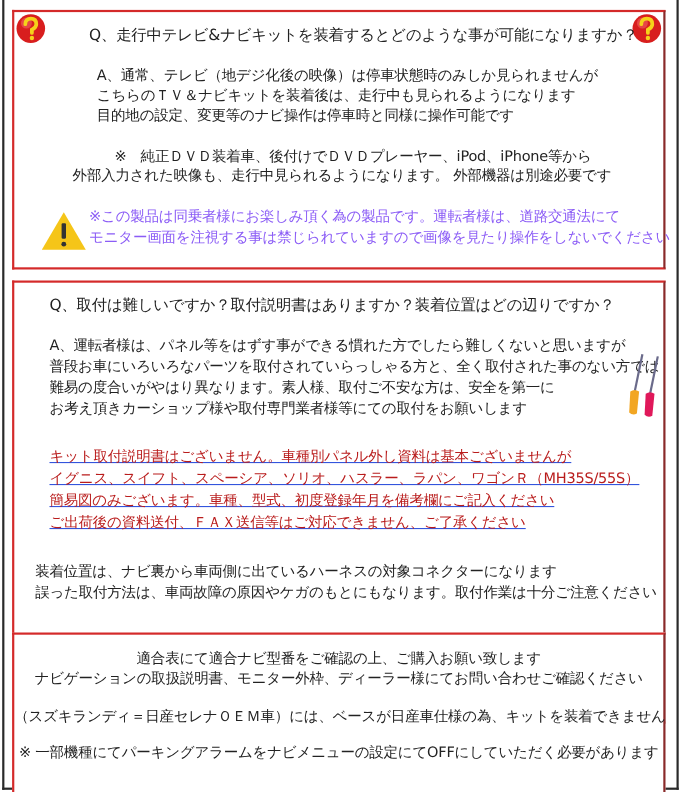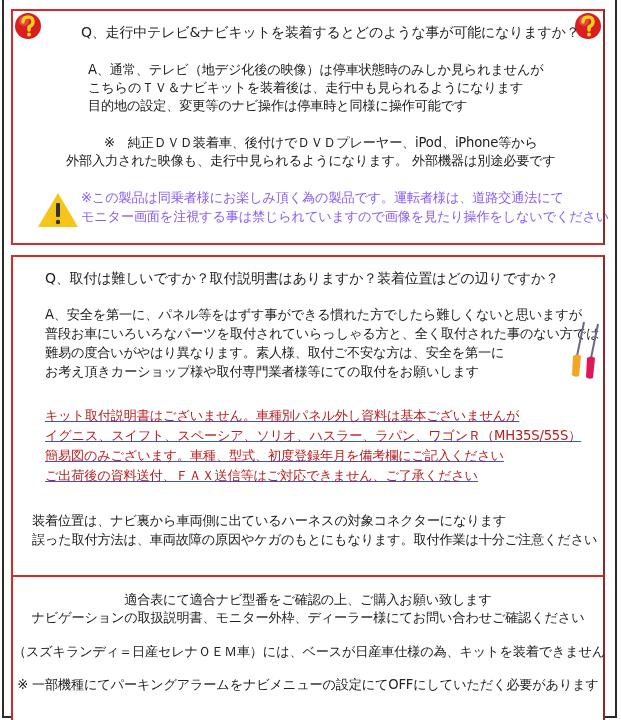--- a/index.html
+++ b/index.html
@@ -62,21 +62,21 @@
     <rect x="19" y="11" width="4" height="14" rx="1" fill="#333"></rect>
     <circle cx="21" cy="30" r="2.2" fill="#333"></circle>
   </svg>
   <div class="line red" style="left:68px;top:178px;">※この製品は同乗者様にお楽しみ頂く為の製品です。運転者様は、道路交通法にて</div>
   <div class="line red" style="left:68px;top:197px;">モニター画面を注視する事は禁じられていますので画像を見たり操作をしないでください</div>
 </div>
 
 <div class="box" id="box2">
   <div class="line q" style="left:32px;top:12px;">Q、取付は難しいですか？取付説明書はありますか？装着位置はどの辺りですか？</div>
 
-  <div class="line" style="left:32px;top:49px;">A、安全を第一に、パネル等をはずす事ができる慣れた方でしたら難しくないと思いますが</div>
+  <div class="line" style="left:32px;top:49px;">A、運転者様は、パネル等をはずす事ができる慣れた方でしたら難しくないと思いますが</div>
   <div class="line" style="left:32px;top:68px;text-align:center;">普段お車にいろいろなパーツを取付されていらっしゃる方と、全く取付された事のない方では</div>
   <div class="line" style="left:32px;top:87px;">難易の度合いがやはり異なります。素人様、取付ご不安な方は、安全を第一に</div>
   <div class="line" style="left:32px;top:106px;">お考え頂きカーショップ様や取付専門業者様等にての取付をお願いします</div>
 
   <svg class="tools" style="left:555px;top:63px;" width="34" height="60" viewBox="0 0 34 60">
     <line x1="16" y1="2" x2="9" y2="36" stroke="#6a6a8a" stroke-width="2"></line>
     <line x1="30" y1="4" x2="23" y2="38" stroke="#6a6a8a" stroke-width="2"></line>
     <path d="M5 36 Q9 33 13 36 L11 56 Q7 58 4 55 Z" fill="#f2a623"></path>
     <path d="M19 38 Q23 35 27 38 L25 58 Q21 60 18 57 Z" fill="#e0185a"></path>
   </svg>

